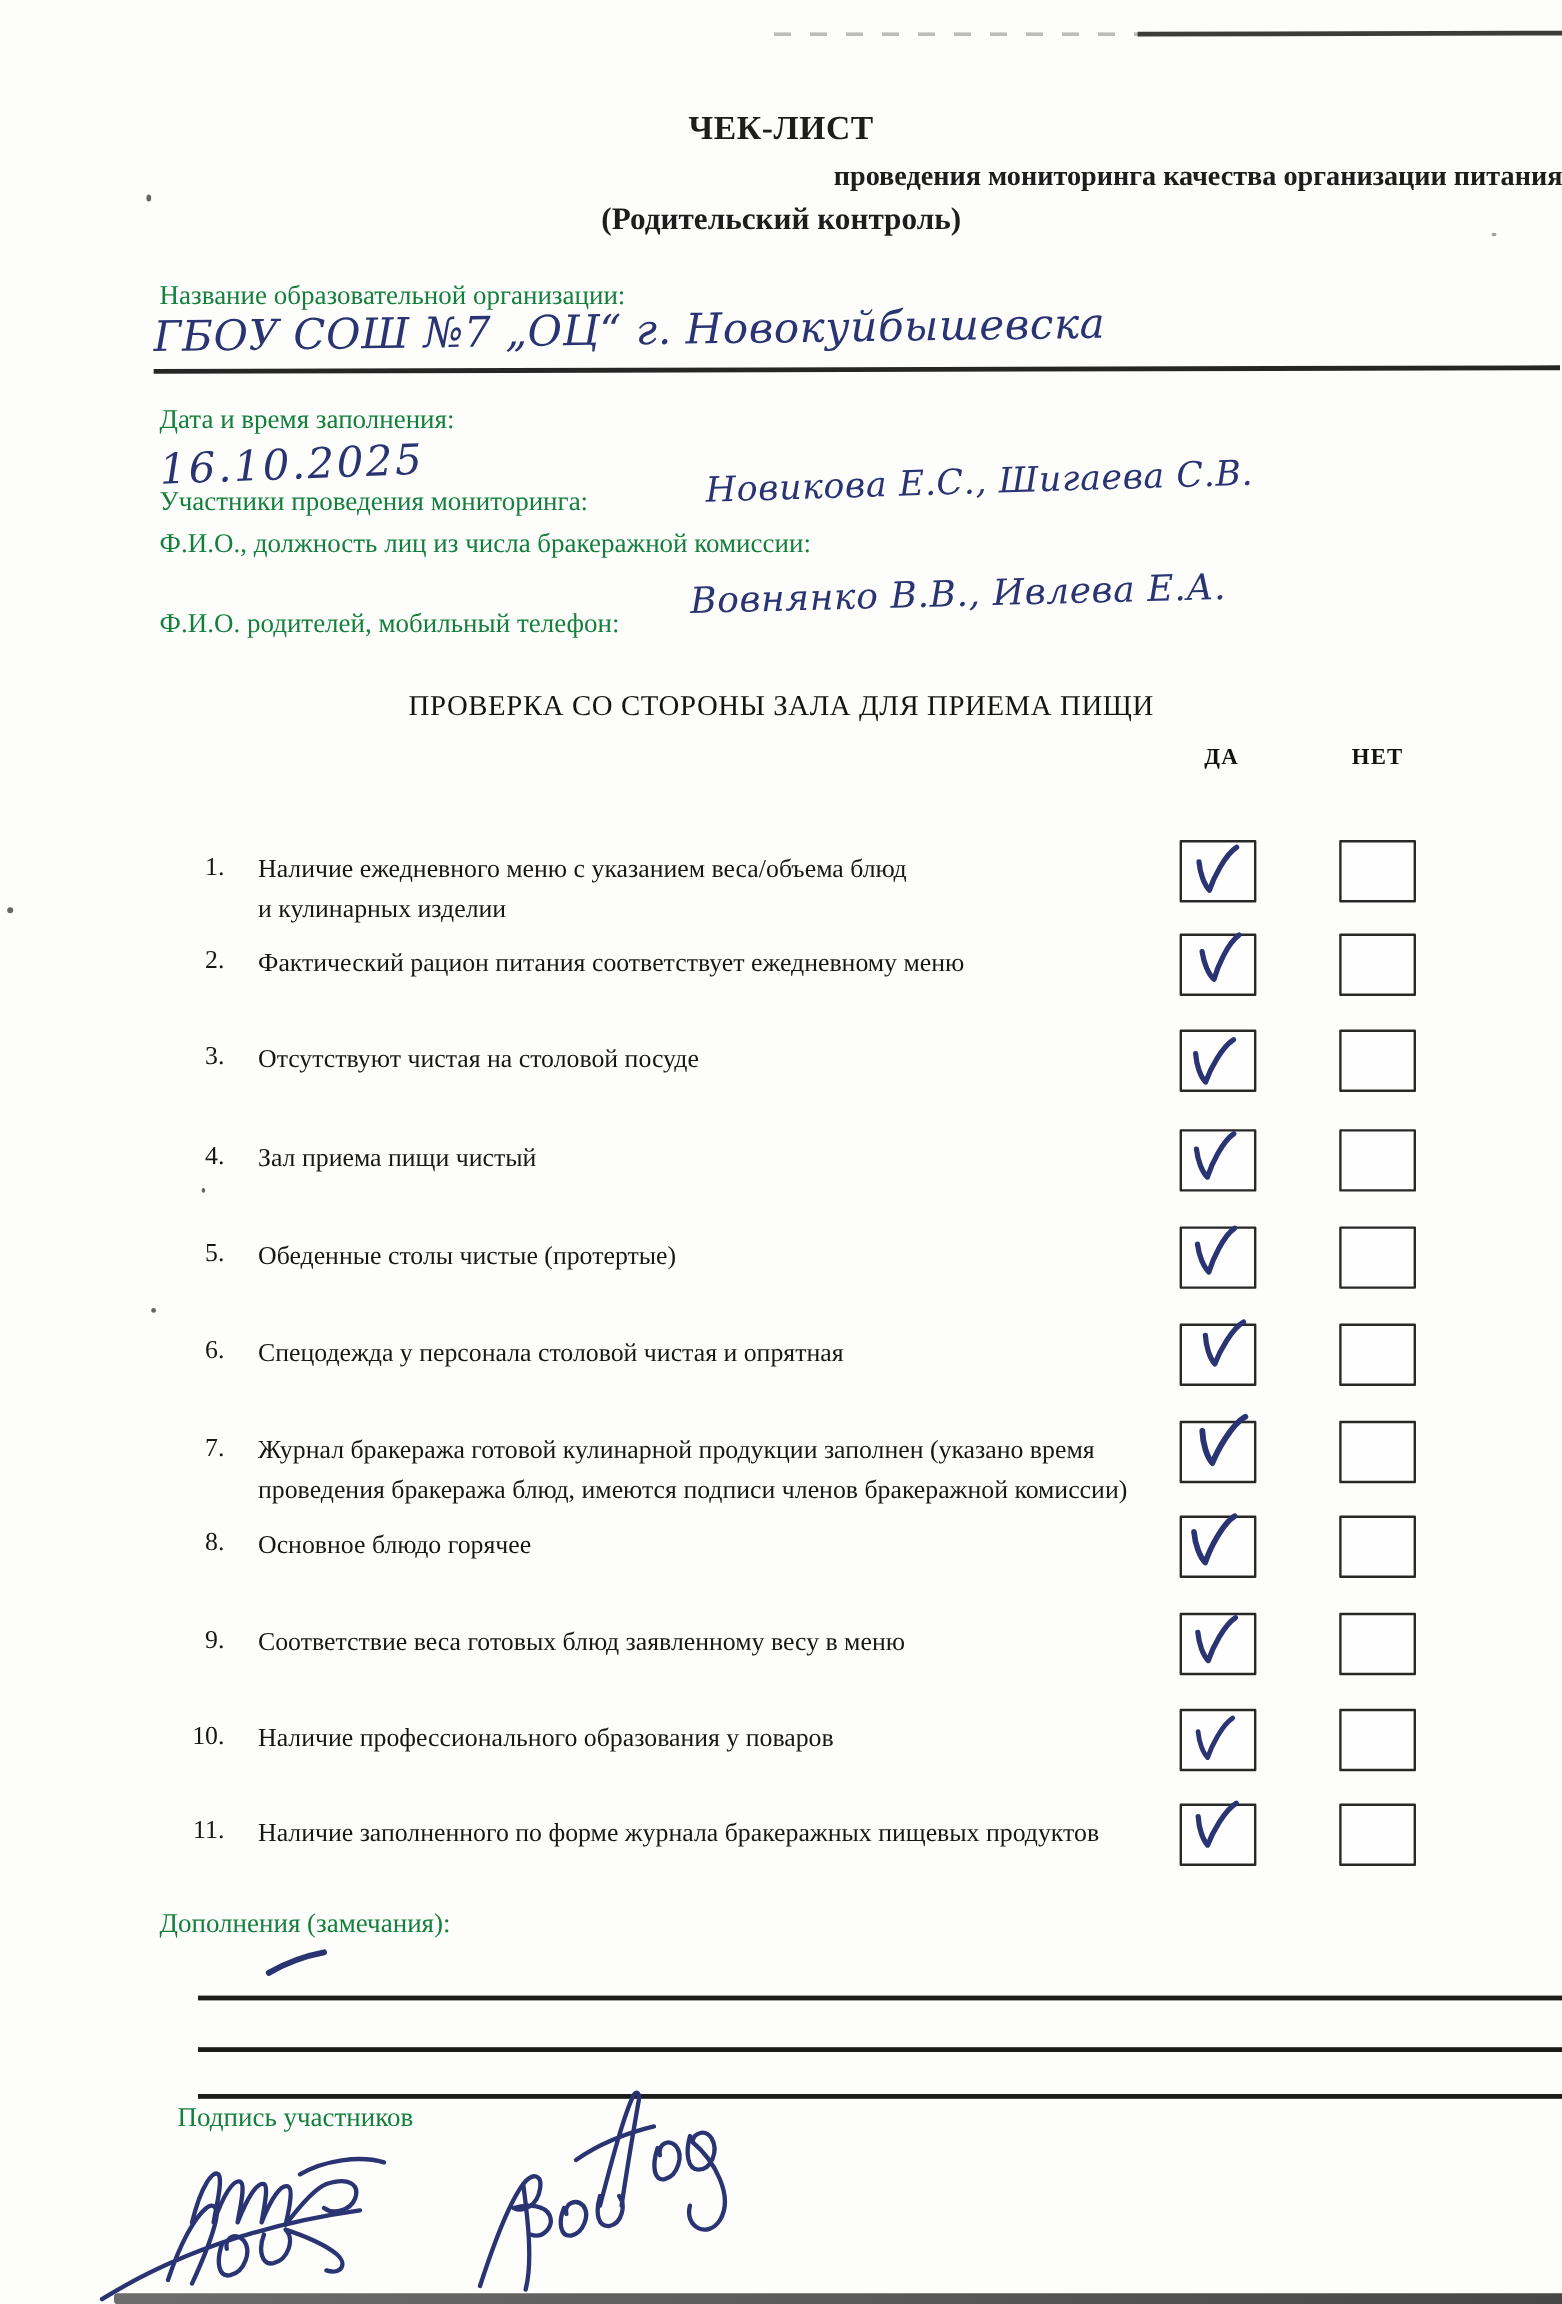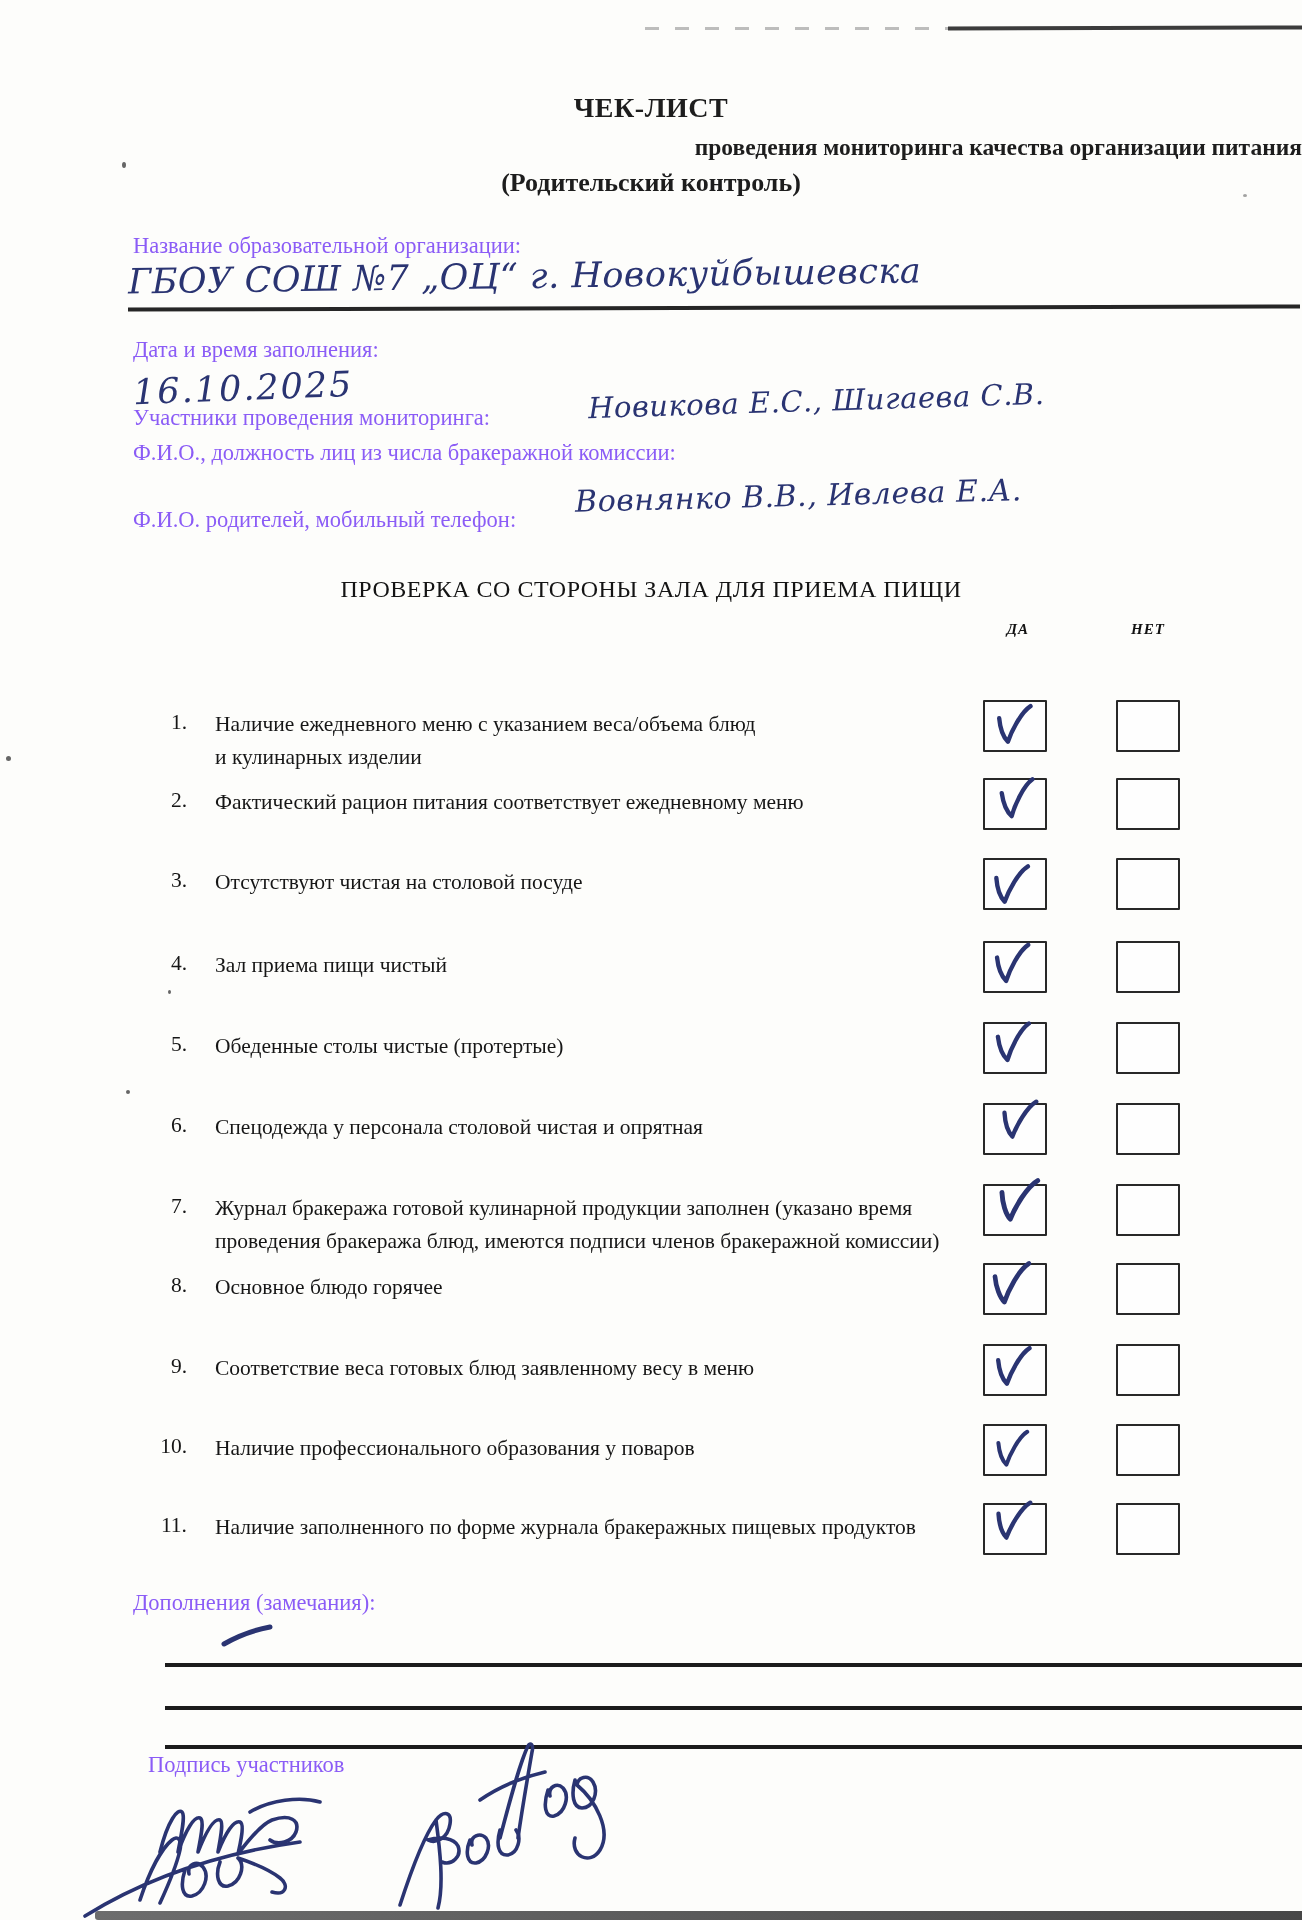--- a/index.html
+++ b/index.html
@@ -13,23 +13,23 @@
     background:repeating-linear-gradient(to right,#9a9a9a 0 14px,transparent 14px 30px);}
   .scan-line{position:absolute;left:948px;top:26px;width:354px;height:4px;background:#3c3c3c;transform:rotate(-.15deg);}
   .bottom-strip{position:absolute;left:95px;top:1911px;width:1207px;height:9px;
     background:linear-gradient(to right,#6d6d6d,#474747);border-radius:3px 0 0 3px;}
   .speck{position:absolute;background:#666;border-radius:50%;}
   
   .title{position:absolute;left:0;right:0;top:92px;text-align:center;font-size:28px;font-weight:bold;letter-spacing:.5px;}
   .subtitle{position:absolute;left:0;right:0;top:134px;text-align:right;font-size:23.5px;font-weight:bold;}
   .subtitle2{position:absolute;left:0;right:0;top:168px;text-align:center;font-size:26px;font-weight:bold;}
   
-  .label{position:absolute;font-size:22.5px;white-space:nowrap;color:#8b5cf6;}
+  .label{position:absolute;font-size:22.5px;white-space:nowrap;color:#15803d;}
   .section-title{position:absolute;left:0;right:0;top:576px;text-align:center;font-size:24px;letter-spacing:.5px;color:#141414;}
-  .col-head{position:absolute;top:621px;font-size:15px;font-weight:600;letter-spacing:1px;color:#121212;font-style:italic;}
+  .col-head{position:absolute;top:621px;font-size:19px;font-weight:600;letter-spacing:1px;color:#121212;}
   
   .hand{position:absolute;font-family:"DejaVu Serif",serif;font-style:italic;color:#2a3472;white-space:nowrap;letter-spacing:.5px;}
   .hand-org{left:128px;top:256px;font-size:35px;transform:rotate(-.8deg);}
   .hand-date{left:133px;top:368px;font-size:35px;transform:rotate(-2.2deg);letter-spacing:2px;}
   .hand-participants{left:588px;top:384px;font-size:29px;transform:rotate(-1.8deg);}
   .hand-parents{left:575px;top:478px;font-size:30px;transform:rotate(-1.5deg);}
   
   .org-underline{position:absolute;left:128px;top:306px;width:1172px;height:3.5px;background:#262626;transform:rotate(-.15deg);}
   .rule{position:absolute;left:165px;width:1137px;height:3.5px;background:#1c1c1c;}
   

